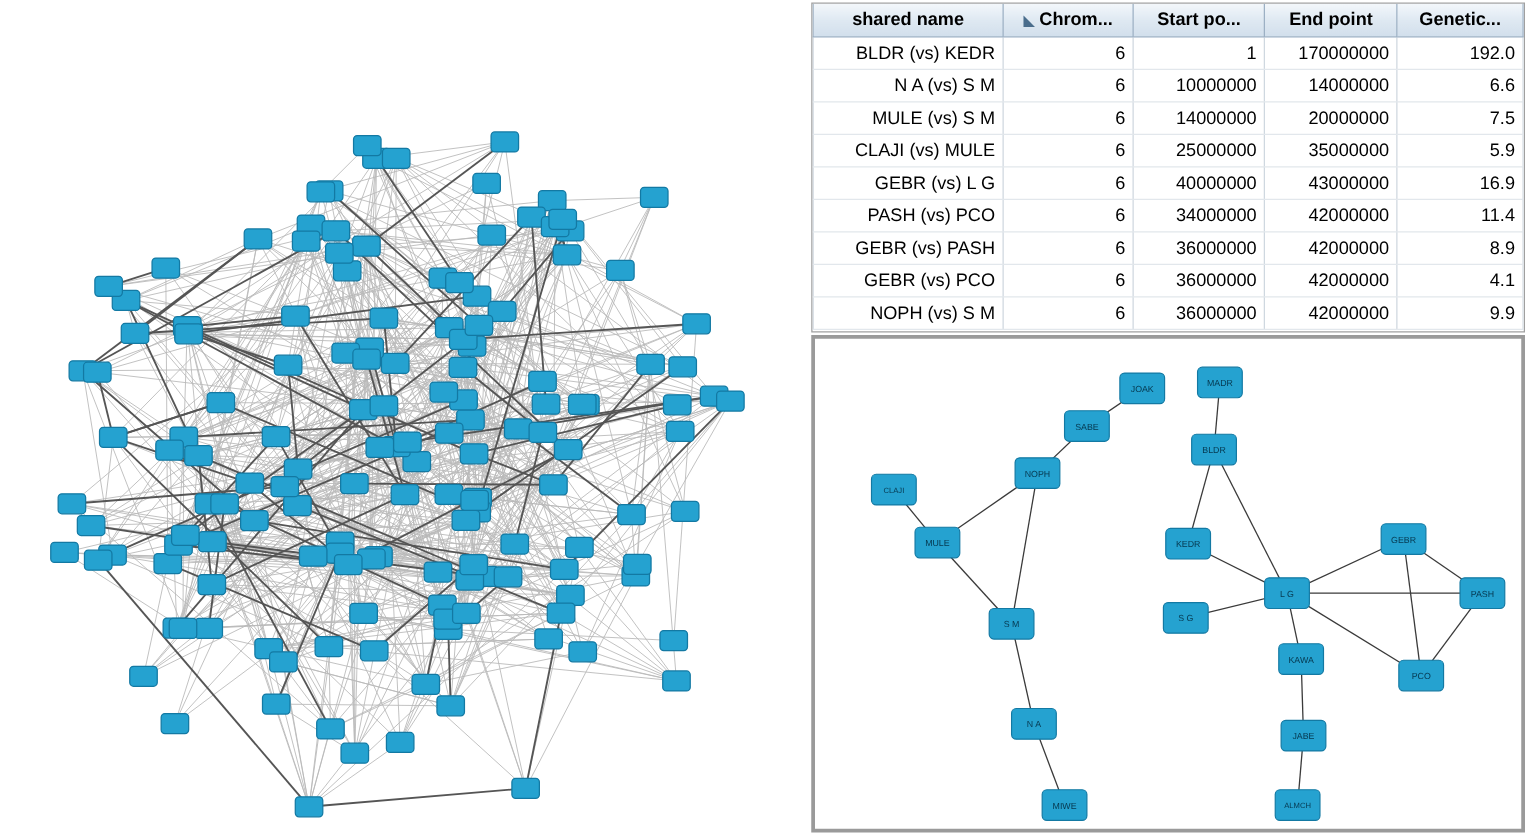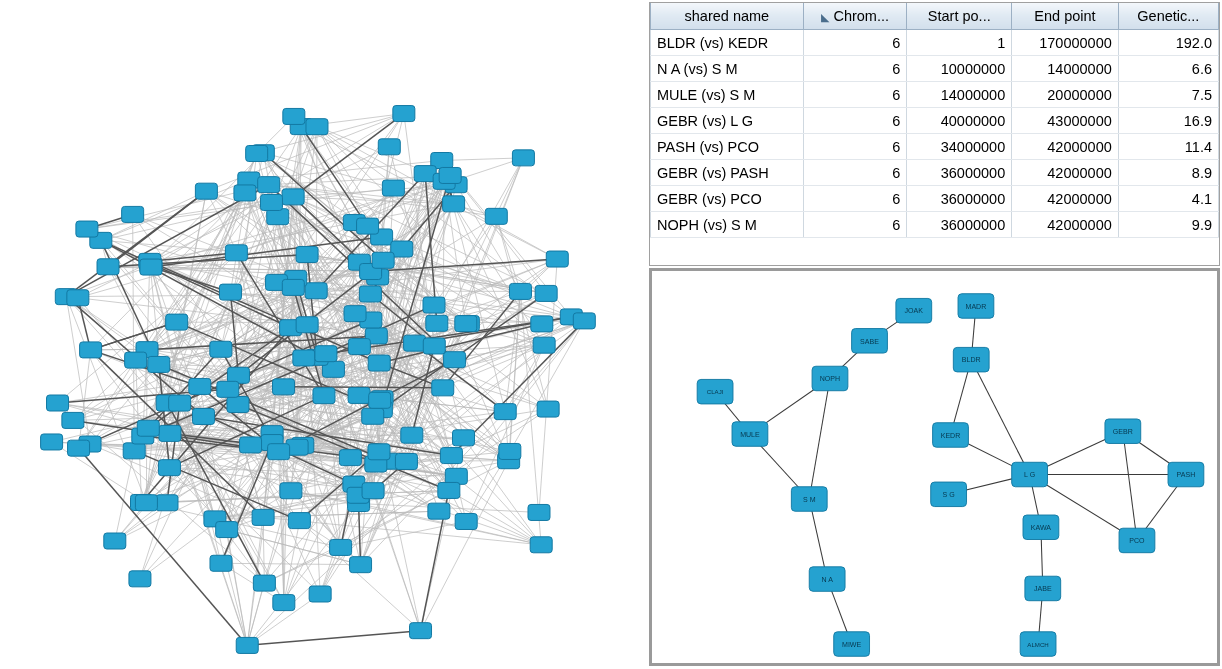--- a/index.html
+++ b/index.html
@@ -41,37 +41,37 @@
   table.ctable {
     border-collapse: collapse;
     width: 100%;
     font-size: 14.5px;
     color: #000;
   }
   table.ctable th {
     background: linear-gradient(to bottom, #f3f7fb 0%, #dfe9f2 50%, #d2dfec 100%);
     border: 1px solid #9cb0c4;
     border-top: none;
-    font-weight: normal;
+    font-weight: bold;
     height: 24px;
     padding: 1px 6px;
     white-space: nowrap;
     text-align: center;
   }
   table.ctable td {
     border-left: 1px solid #cfd8e0;
     border-right: 1px solid #cfd8e0;
     border-bottom: 1px solid #e2e7ec;
     height: 23px;
     padding: 1px 6px;
     white-space: nowrap;
     background: #ffffff;
   }
   td.num { text-align: right; }
-  td.name { text-align: left; }
+  td.name { text-align: right; }
   .filter-icon {
     display: inline-block;
     margin-right: 4px;
     color: #4a6d8c;
     font-size: 11px;
     vertical-align: middle;
   }
 
   
   .col-name  { width: 155px; }
@@ -1417,20 +1417,27 @@
           <td class="num col-gen">6.6</td>
         </tr>
         <tr>
           <td class="name col-name">MULE (vs) S M</td>
           <td class="num col-chrom">6</td>
           <td class="num col-start">14000000</td>
           <td class="num col-end">20000000</td>
           <td class="num col-gen">7.5</td>
         </tr>
         <tr>
+          <td class="name col-name">CLAJI (vs) MULE</td>
+          <td class="num col-chrom">6</td>
+          <td class="num col-start">25000000</td>
+          <td class="num col-end">35000000</td>
+          <td class="num col-gen">5.9</td>
+        </tr>
+        <tr>
           <td class="name col-name">GEBR (vs) L G</td>
           <td class="num col-chrom">6</td>
           <td class="num col-start">40000000</td>
           <td class="num col-end">43000000</td>
           <td class="num col-gen">16.9</td>
         </tr>
         <tr>
           <td class="name col-name">PASH (vs) PCO</td>
           <td class="num col-chrom">6</td>
           <td class="num col-start">34000000</td>

